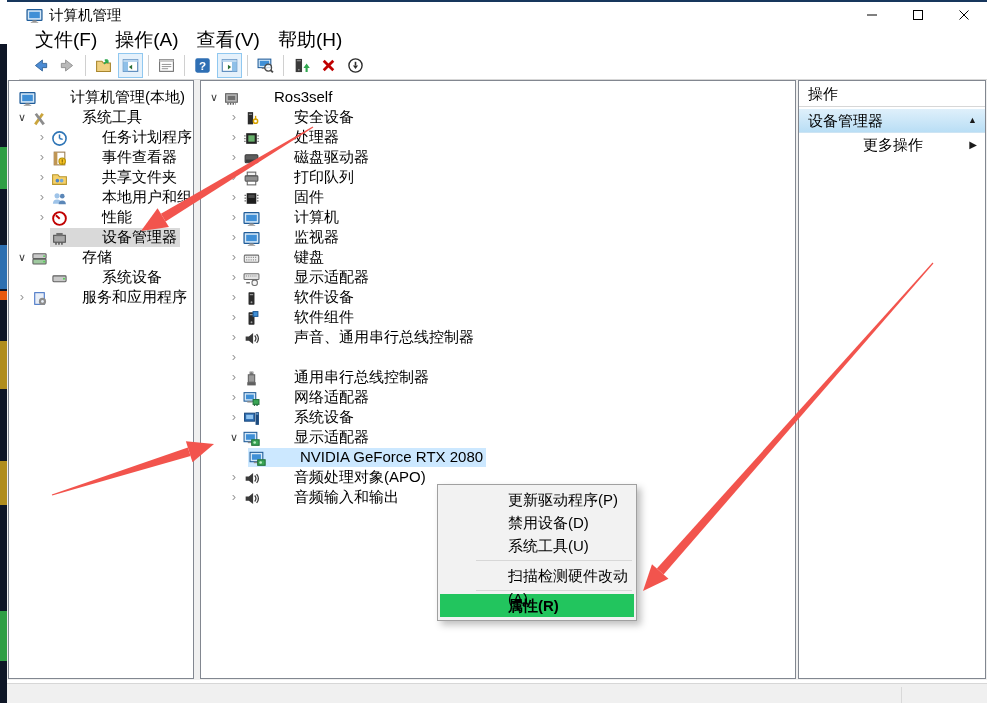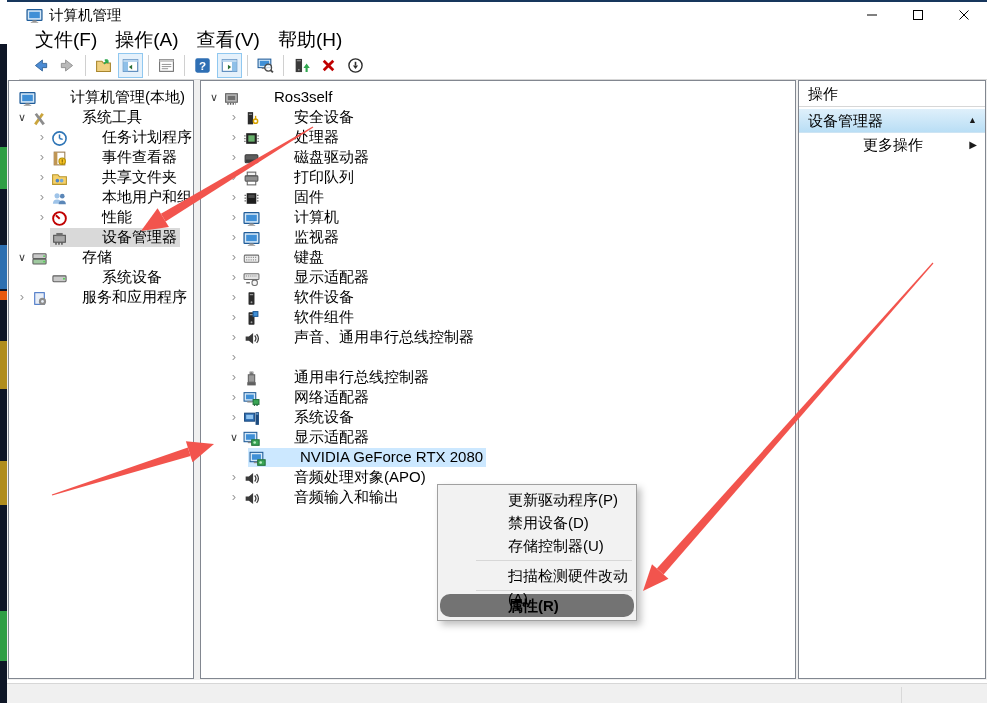--- a/index.html
+++ b/index.html
@@ -62,21 +62,21 @@
   .ap-more .glyph{margin-left:auto;font-size:10px;color:#1a1a1a;}
 
   
   .statusbar{position:absolute;left:0;top:681px;width:980px;height:22px;background:#f0f0f0;border-top:1px solid #d7d7d7;display:flex;align-items:center;}
   .status-text{padding-left:5px;}
   .status-div{position:absolute;left:894px;top:3px;width:1px;height:16px;background:#d9d9d9;}
 
   
   #context-menu{position:absolute;left:437px;top:484px;width:200px;background:#f2f2f2;border:1px solid #a0a0a0;box-shadow:4px 4px 7px rgba(0,0,0,.25);padding:3px 2px;box-sizing:border-box;z-index:5;}
   .cm-item{height:23px;line-height:23px;padding-left:68px;font-size:15px;}
-  .cm-item.hl{background:#737373;border-radius:10px;}
+  .cm-item.hl{background:#22c55e;}
   .cm-item.bold{font-weight:bold;}
   .cm-sep{height:1px;background:#d7d7d7;margin:3px 2px 3px 36px;}
 
   #arrow-overlay{position:absolute;left:0;top:0;width:987px;height:703px;pointer-events:none;z-index:9;}
 </style>
 </head>
 <body>
 
 <div id="desktop-strip" style="background: rgb(14, 22, 38);">
     <div class="blk" style="top: 103px; height: 42px; background: rgb(47, 158, 68);"></div>
@@ -658,21 +658,21 @@
 
   <div class="statusbar">
     <span class="status-div"></span>
   </div>
 
 </div>
 
 <div id="context-menu">
     <div class="cm-item">更新驱动程序(P)</div>
     <div class="cm-item">禁用设备(D)</div>
-    <div class="cm-item">存储控制器(U)</div>
+    <div class="cm-item">系统工具(U)</div>
     <div class="cm-sep"></div>
     <div class="cm-item">扫描检测硬件改动(A)</div>
     <div class="cm-sep"></div>
     <div class="cm-item hl bold">属性(R)</div>
   </div>
 
 <svg id="arrow-overlay">
     <polygon points="312.68954839665446,126.48656080985164 160.92064454800396,213.69630326224828 165.57741859818674,221.3978911144736 313.31045160334554,127.51343919014836" fill="#f2544d"></polygon>
     <polygon points="141,231 157.55741884509422,208.13404536897443 168.94064430109648,226.96014900774745" fill="#f2544d"></polygon>
     <polygon points="52.18017152513963,495.5723095504435 190.5512059193281,456.0997543843768 187.84863304223373,447.5151111277241 51.81982847486037,494.4276904495565" fill="#f2544d"></polygon>

